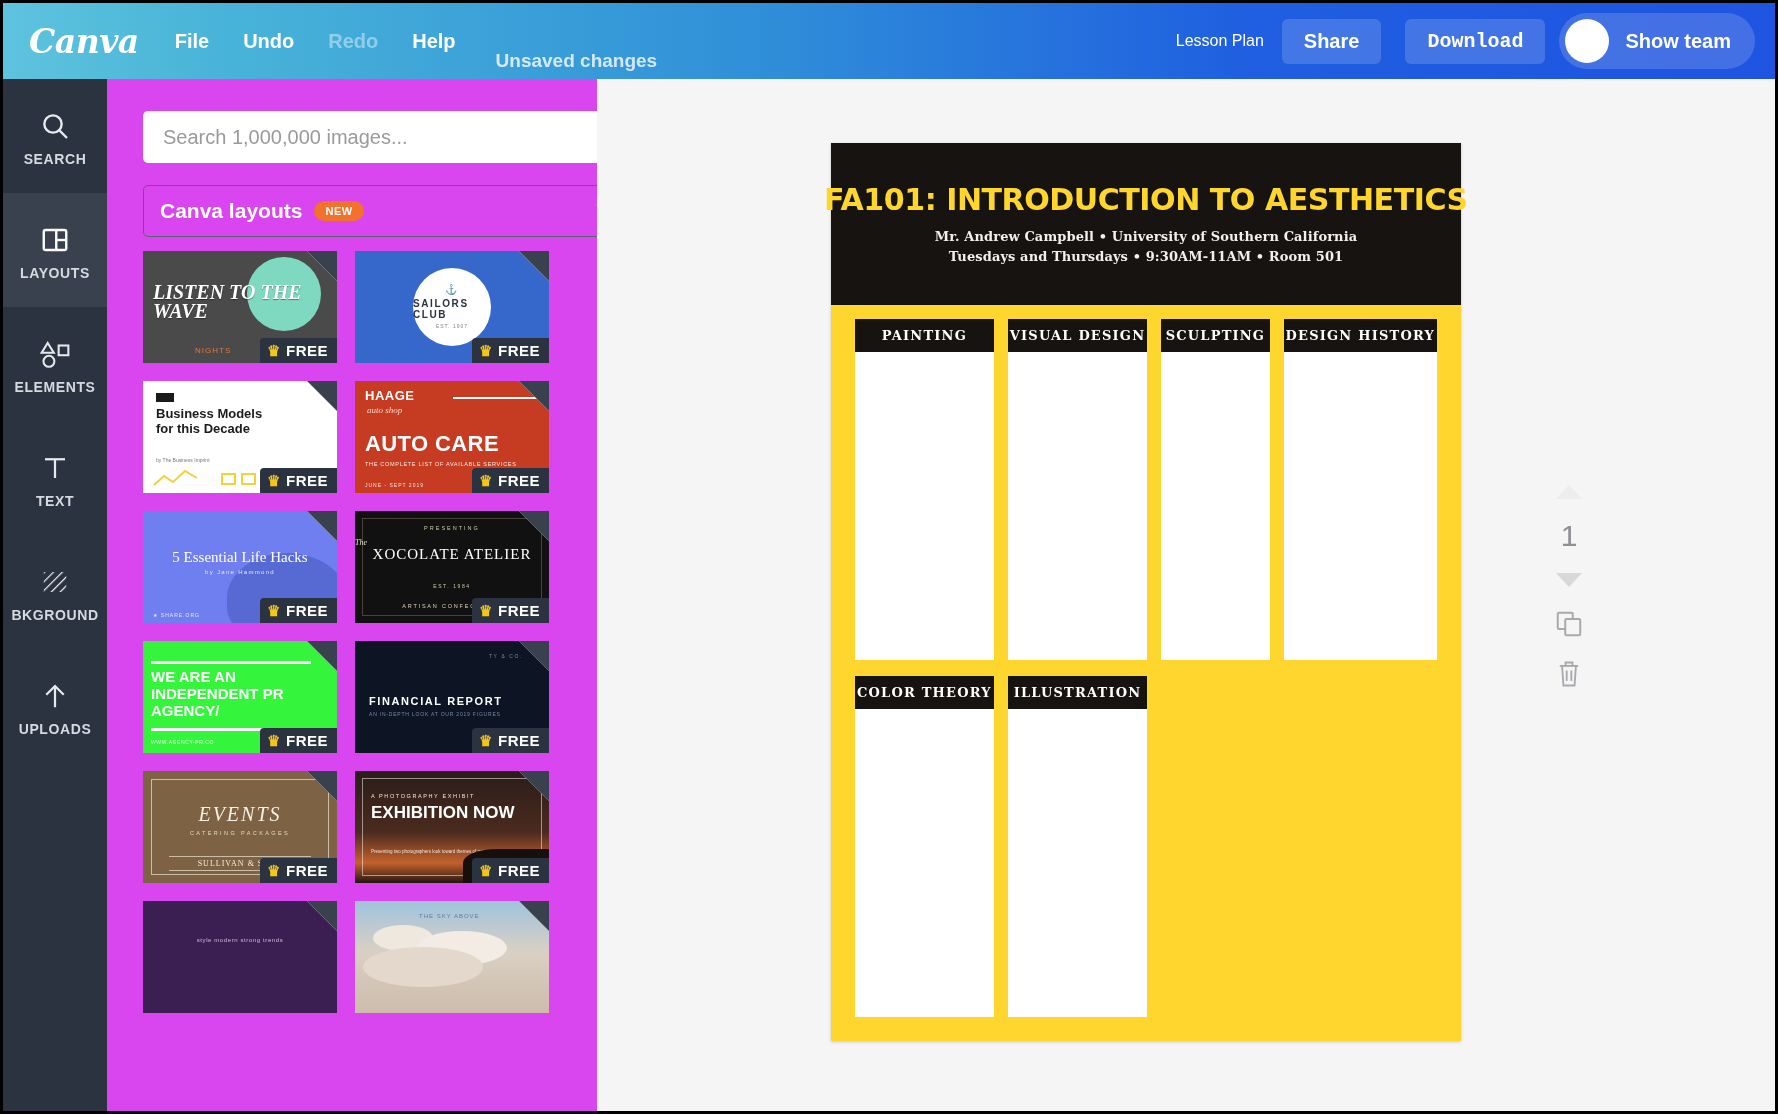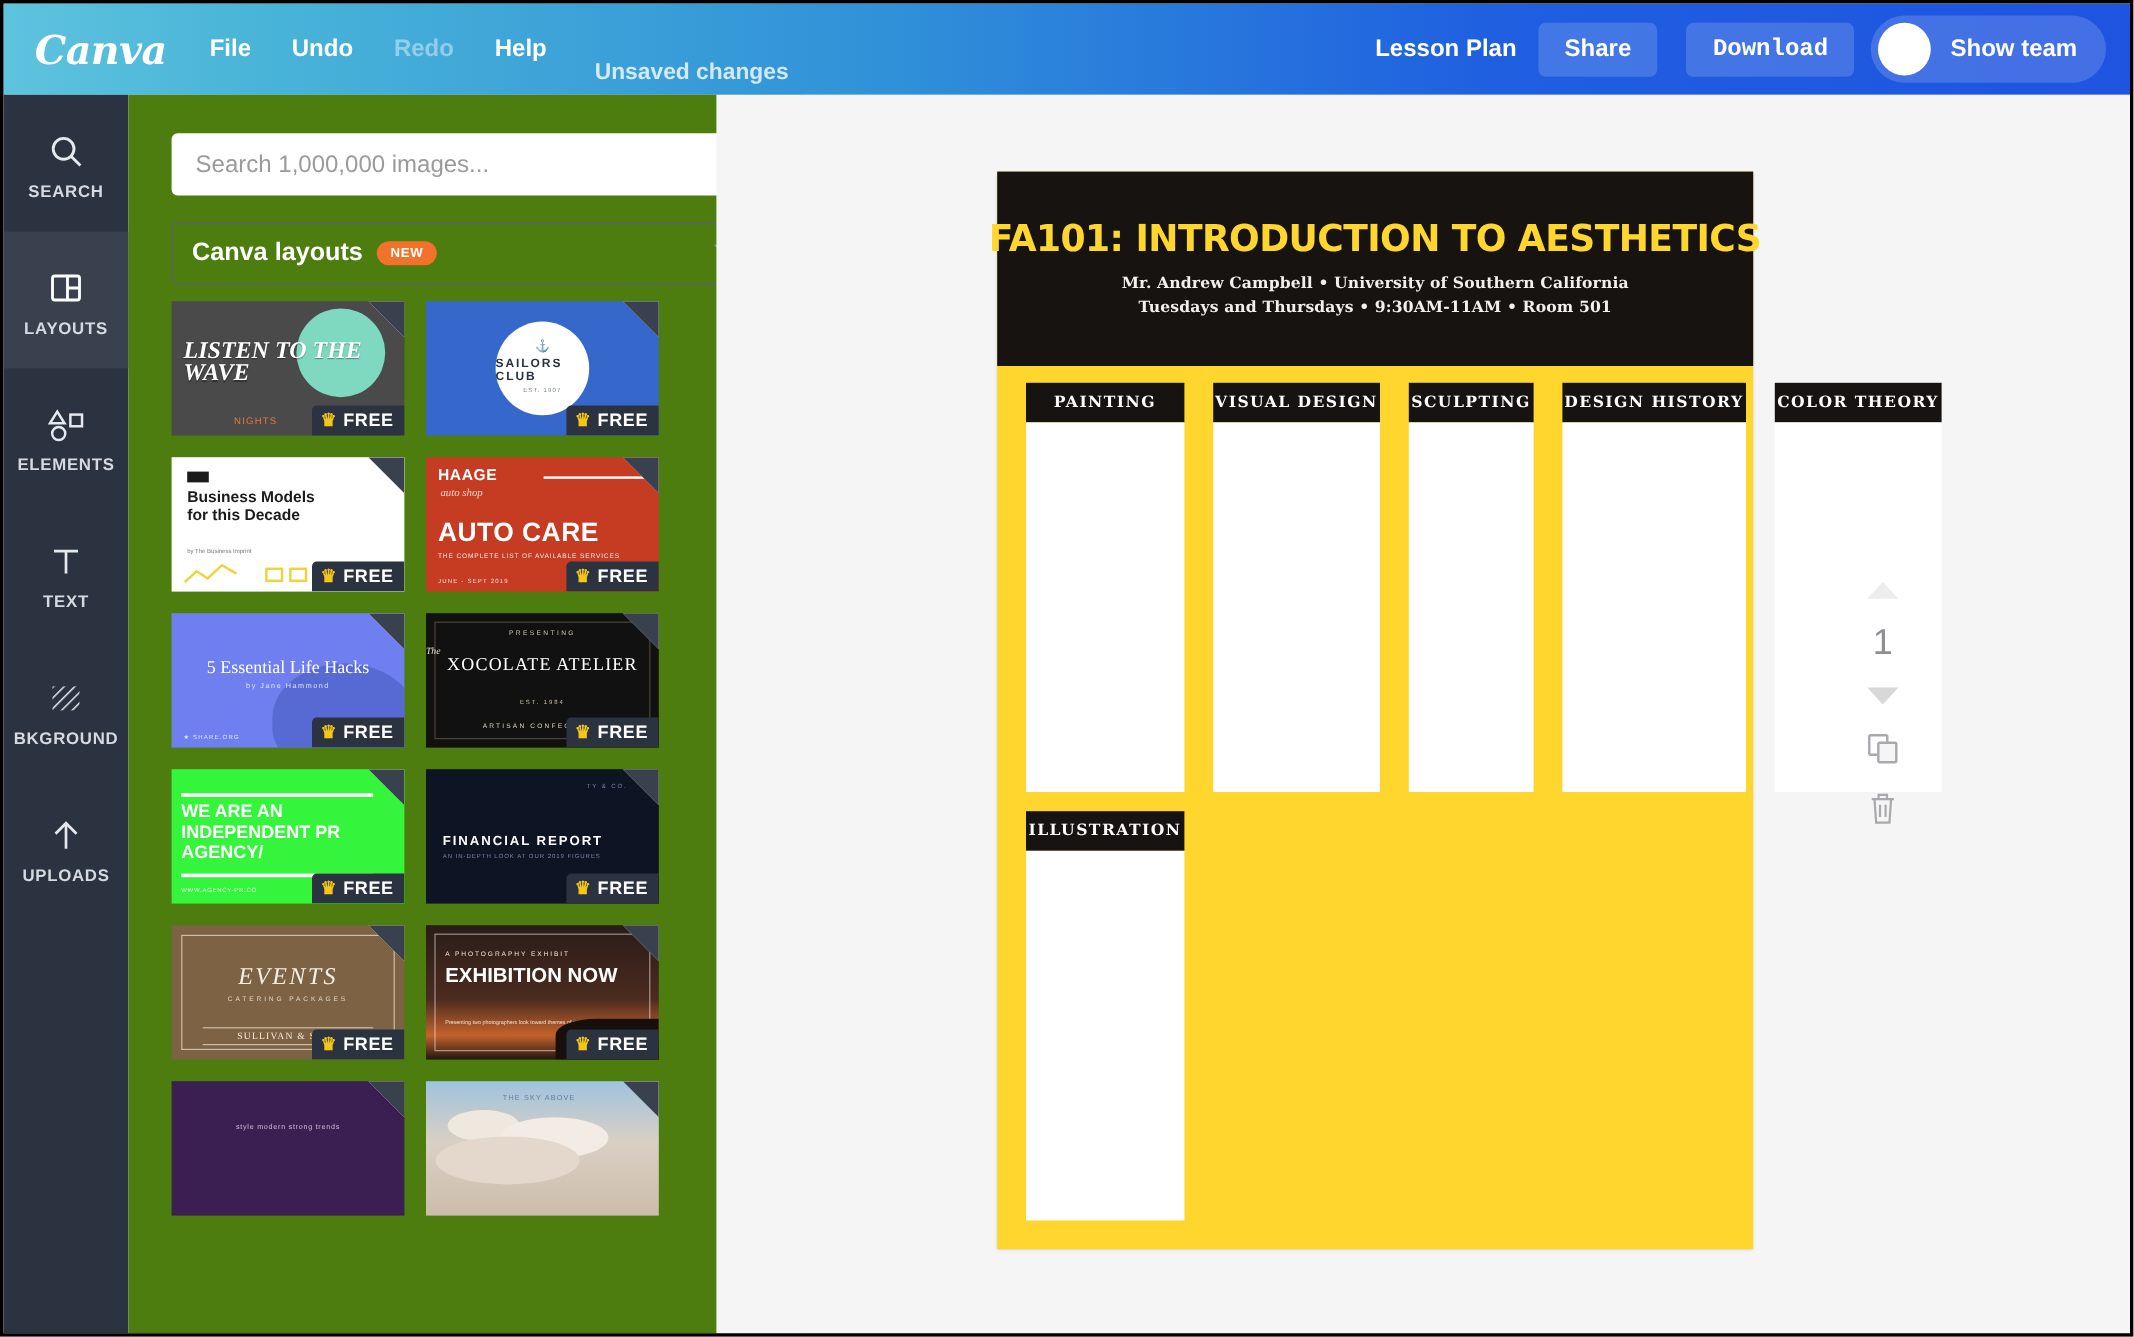--- a/index.html
+++ b/index.html
@@ -39,21 +39,21 @@
   .unsaved {
     color: rgba(255,255,255,0.78);
     font-size: 19px; font-weight: 600;
     margin-left: 6px; white-space: nowrap; margin-top: 40px;
   }
   .topbar-right {
     margin-left: auto; margin-right: 20px;
     display: flex; align-items: center; gap: 0;
   }
   .doc-title {
-    color: #ffffff; font-size: 20px; font-weight: 700;
+    color: #ffffff; font-size: 16px; font-weight: 400;
     margin-right: 18px; white-space: nowrap; text-align: center;
   }
   .btn-share {
     background: rgba(255,255,255,0.16);
     color: #fff; font-size: 20px; font-weight: 700;
     border: none; border-radius: 6px;
     padding: 11px 22px; cursor: pointer; white-space: nowrap;
   }
   .btn-download {
     background: rgba(255,255,255,0.16);
@@ -95,21 +95,21 @@
   .rail-ico svg { display: block; }
   .rail-label {
     color: #d6dae0; font-size: 14px; font-weight: 700;
     letter-spacing: 0.6px; margin-top: 4px;
   }
 
   
   .panel {
     position: absolute; left: 104px; top: 76px;
     width: 562px; height: 1032px;
-    background: #4d7c0f;
+    background: #d946ef;
     overflow: hidden;
   }
   .search-wrap { padding: 32px 36px 0 36px; }
   .search-input {
     width: 100%; height: 52px;
     background: #ffffff; border: none; border-radius: 5px;
     font-size: 20px; color: #444; padding: 0 20px;
     font-family: "Liberation Sans", sans-serif;
     outline: none;
   }
@@ -200,23 +200,23 @@
   .page-sub {
     color: #f2f0ec;
     font-family: "DejaVu Serif", serif;
     font-weight: 700; font-size: 13px;
     letter-spacing: 0.1px; line-height: 1.55;
     text-align: center;
   }
   .grid-area {
     padding: 14px 24px 24px 24px;
     display: grid;
-    grid-template-columns: repeat(5, 1fr);
+    grid-template-columns: repeat(4, 1fr);
     grid-template-rows: repeat(2, 1fr);
-    gap: 16px 24px;
+    gap: 16px 14px;
     height: calc(100% - 162px);
   }
   .cell { display: flex; flex-direction: column; }
   .cell-head {
     background: #171310; color: #ffffff;
     font-family: "DejaVu Serif", serif;
     font-weight: 700; font-size: 13px;
     letter-spacing: 1.2px;
     text-align: center;
     padding: 9px 2px;

